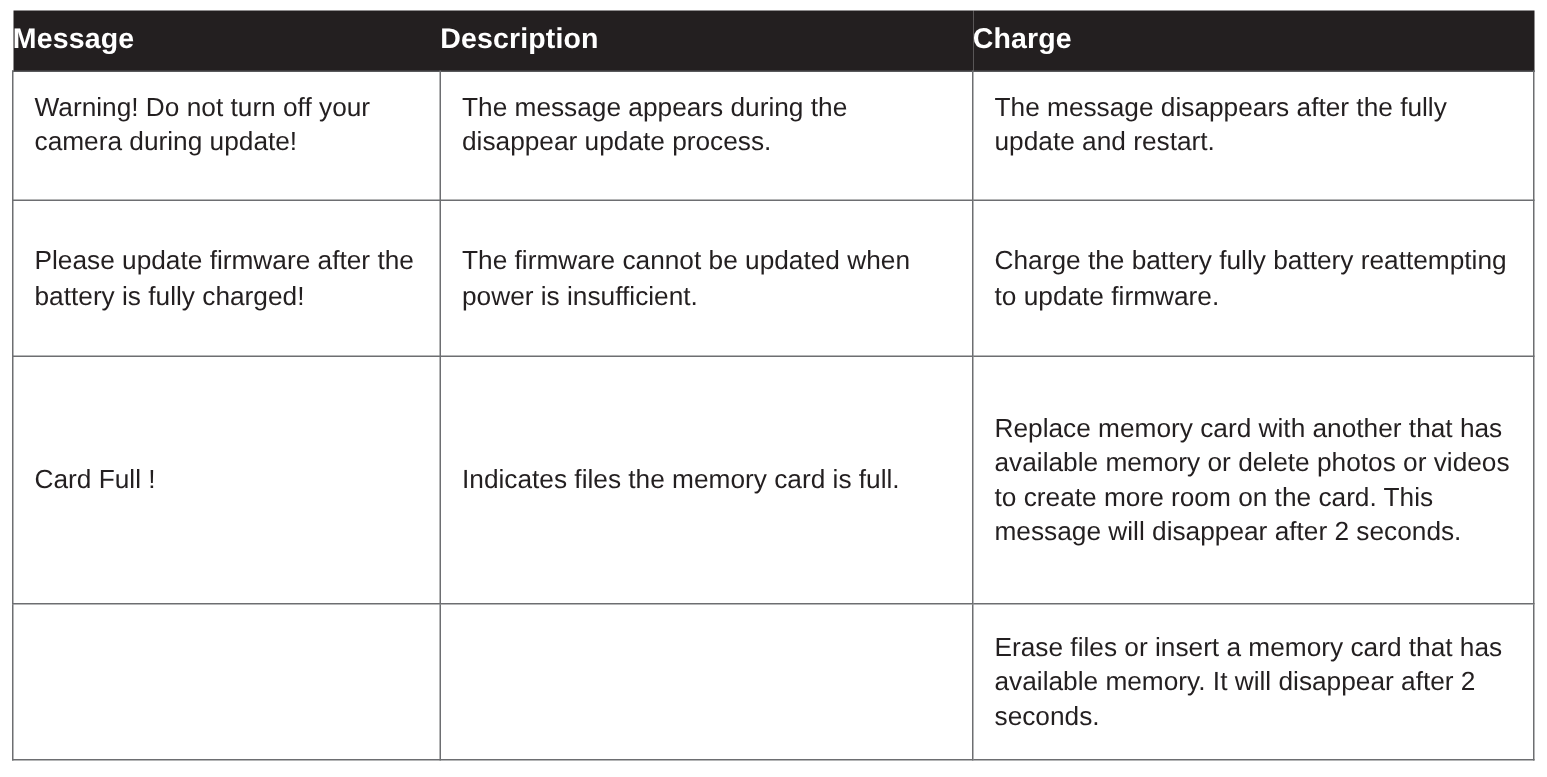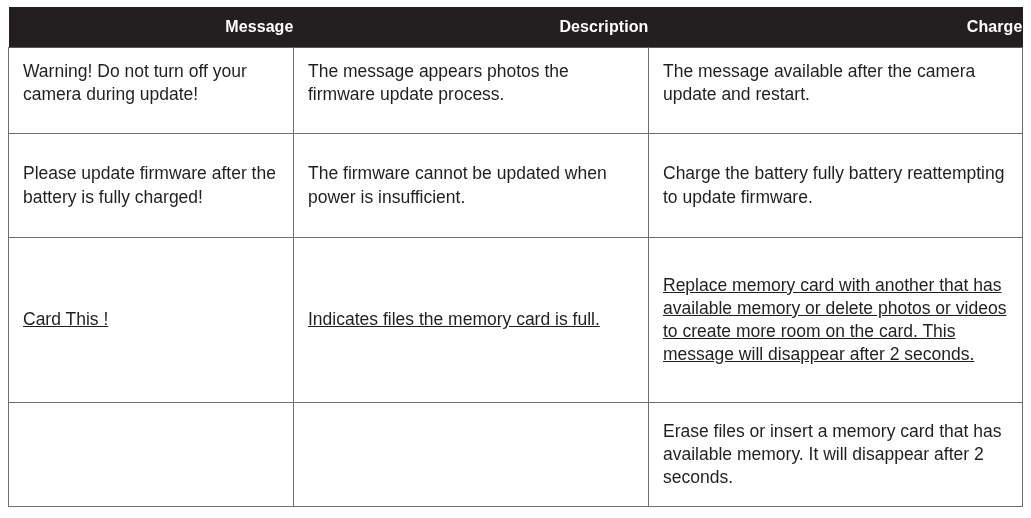--- a/index.html
+++ b/index.html
@@ -27,22 +27,22 @@
   table.msg-table {
     width: 1014px;
     border-collapse: collapse;
     table-layout: fixed;
   }
 
   table.msg-table thead th {
     background: #231f20;
     color: #ffffff;
     font-weight: bold;
-    font-size: 16px;
-    text-align: right;
+    font-size: 19px;
+    text-align: left;
     height: 40px;
     padding: 0;
     border: none;
     letter-spacing: 0.1px;
   }
 
   table.msg-table tbody td {
     border: 1px solid #6d6e71;
     border-top: 1px solid #58595b;
     font-size: 17.5px;
@@ -60,21 +60,21 @@
 
   
   col.c-message { width: 285px; }
   col.c-description { width: 355px; }
   col.c-action { width: 374px; }
 
   
   tr.row-1 td { height: 64px; margin-top: 41px; }
   tr.row-2 td { height: 73px; }
   tr.row-3 td { height: 85px; margin-left: 16px; }
-  tr.row-4 td { height: 146px; text-decoration: underline; }
+  tr.row-4 td { height: 146px; }
   tr.row-5 td { height: 85px; }
 
   .cell-text { display: block; white-space: pre-line; }
 </style>
 </head>
 <body>
 
 <div id="table-wrap">
   <table class="msg-table">
     <colgroup>
@@ -88,40 +88,40 @@
         <th>Description</th>
         <th>Charge</th>
       </tr>
     </thead>
     <tbody>
       <tr class="row-1">
         <td>
             <span class="cell-text">Warning! Do not turn off your camera during update!</span>
           </td>
         <td>
-            <span class="cell-text">The message appears photos the firmware update process.</span>
+            <span class="cell-text">The message appears during the disappear update process.</span>
           </td>
         <td>
-            <span class="cell-text">The message available after the camera update and restart.</span>
+            <span class="cell-text">The message disappears after the fully update and restart.</span>
           </td>
       </tr>
       <tr class="row-3">
         <td>
             <span class="cell-text">Please update firmware after the battery is fully charged!</span>
           </td>
         <td>
             <span class="cell-text">The firmware cannot be updated when power is insufficient.</span>
           </td>
         <td>
             <span class="cell-text">Charge the battery fully battery reattempting to update firmware.</span>
           </td>
       </tr>
       <tr class="row-4">
         <td>
-            <span class="cell-text">Card This !</span>
+            <span class="cell-text">Card Full !</span>
           </td>
         <td>
             <span class="cell-text">Indicates files the memory card is full.</span>
           </td>
         <td>
             <span class="cell-text">Replace memory card with another that has available memory or delete photos or videos to create more room on the card. This message will disappear after 2 seconds.</span>
           </td>
       </tr>
       <tr class="row-5">
         <td></td>

